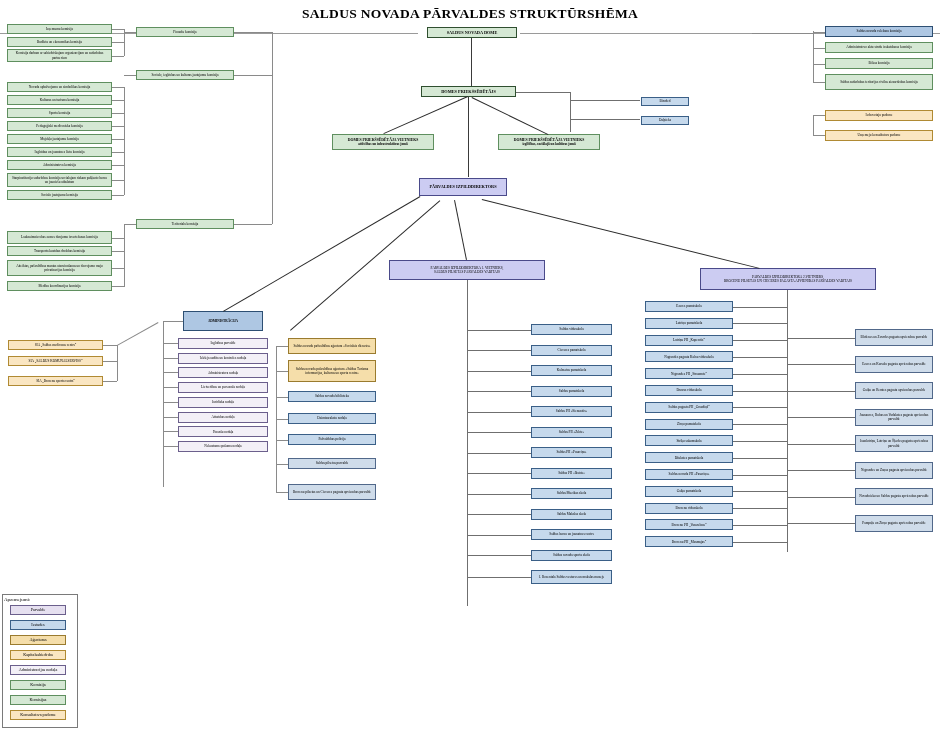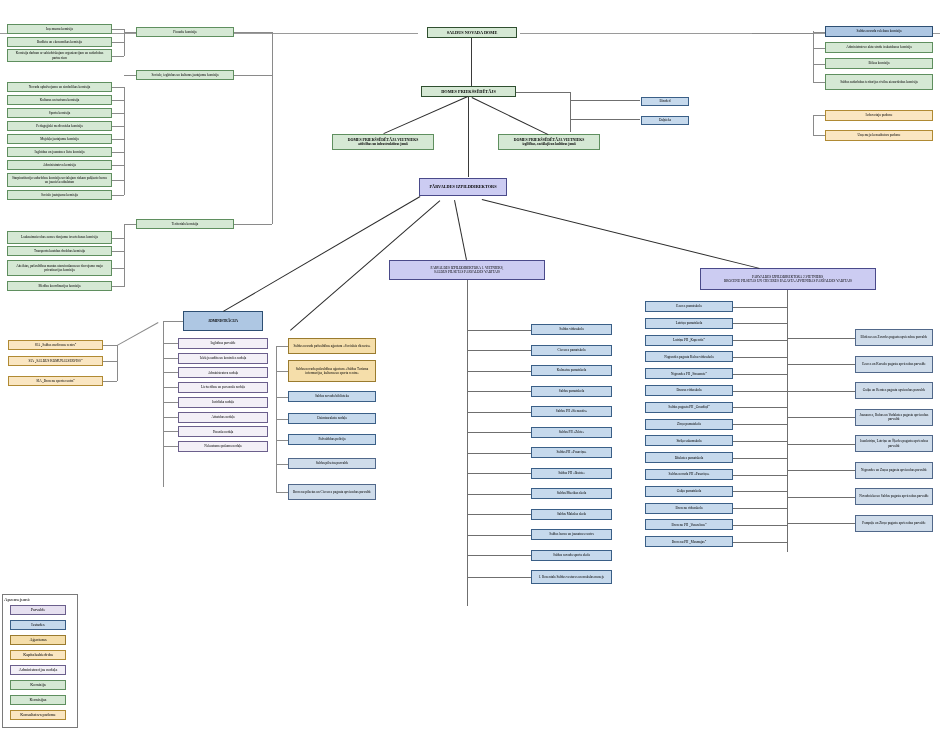--- a/index.html
+++ b/index.html
@@ -43,20 +43,21 @@
   
   .legend{position:absolute;left:4px;top:597px;width:72px;}
   .legend-title{font-size:5px;margin-bottom:3px;font-family:"Liberation Serif",serif;}
   .legend .node{position:relative;left:0;top:0;width:56px;height:10px;margin:0 0 5px 6px;
                 font-size:4.2px;}
 </style>
 </head>
 <body>
 
 <div id="canvas">
+    <div class="title">SALDUS NOVADA  PĀRVALDES STRUKTŪRSHĒMA</div>
     <div class="ln lnh" style="left: 0px; top: 33px; width: 418px; background: rgb(154, 154, 154);"></div>
     <div class="ln lnh" style="left: 520px; top: 33px; width: 420px; background: rgb(154, 154, 154);"></div>
     <div class="node c-greenhi bold fs45" style="left: 427px; top: 27px; width: 90px; height: 11px;">
       <span>SALDUS NOVADA DOME</span>
     </div>
     <div class="ln lnv" style="left: 471px; top: 38px; height: 48px; background: rgb(58, 58, 58);"></div>
     <div class="node c-greenhi bold fs45" style="left: 421px; top: 86px; width: 95px; height: 11px;">
       <span>DOMES PRIEKŠSĒDĒTĀJS</span>
     </div>
     <div class="node c-green" style="left: 332px; top: 134px; width: 102px; height: 16px;">

